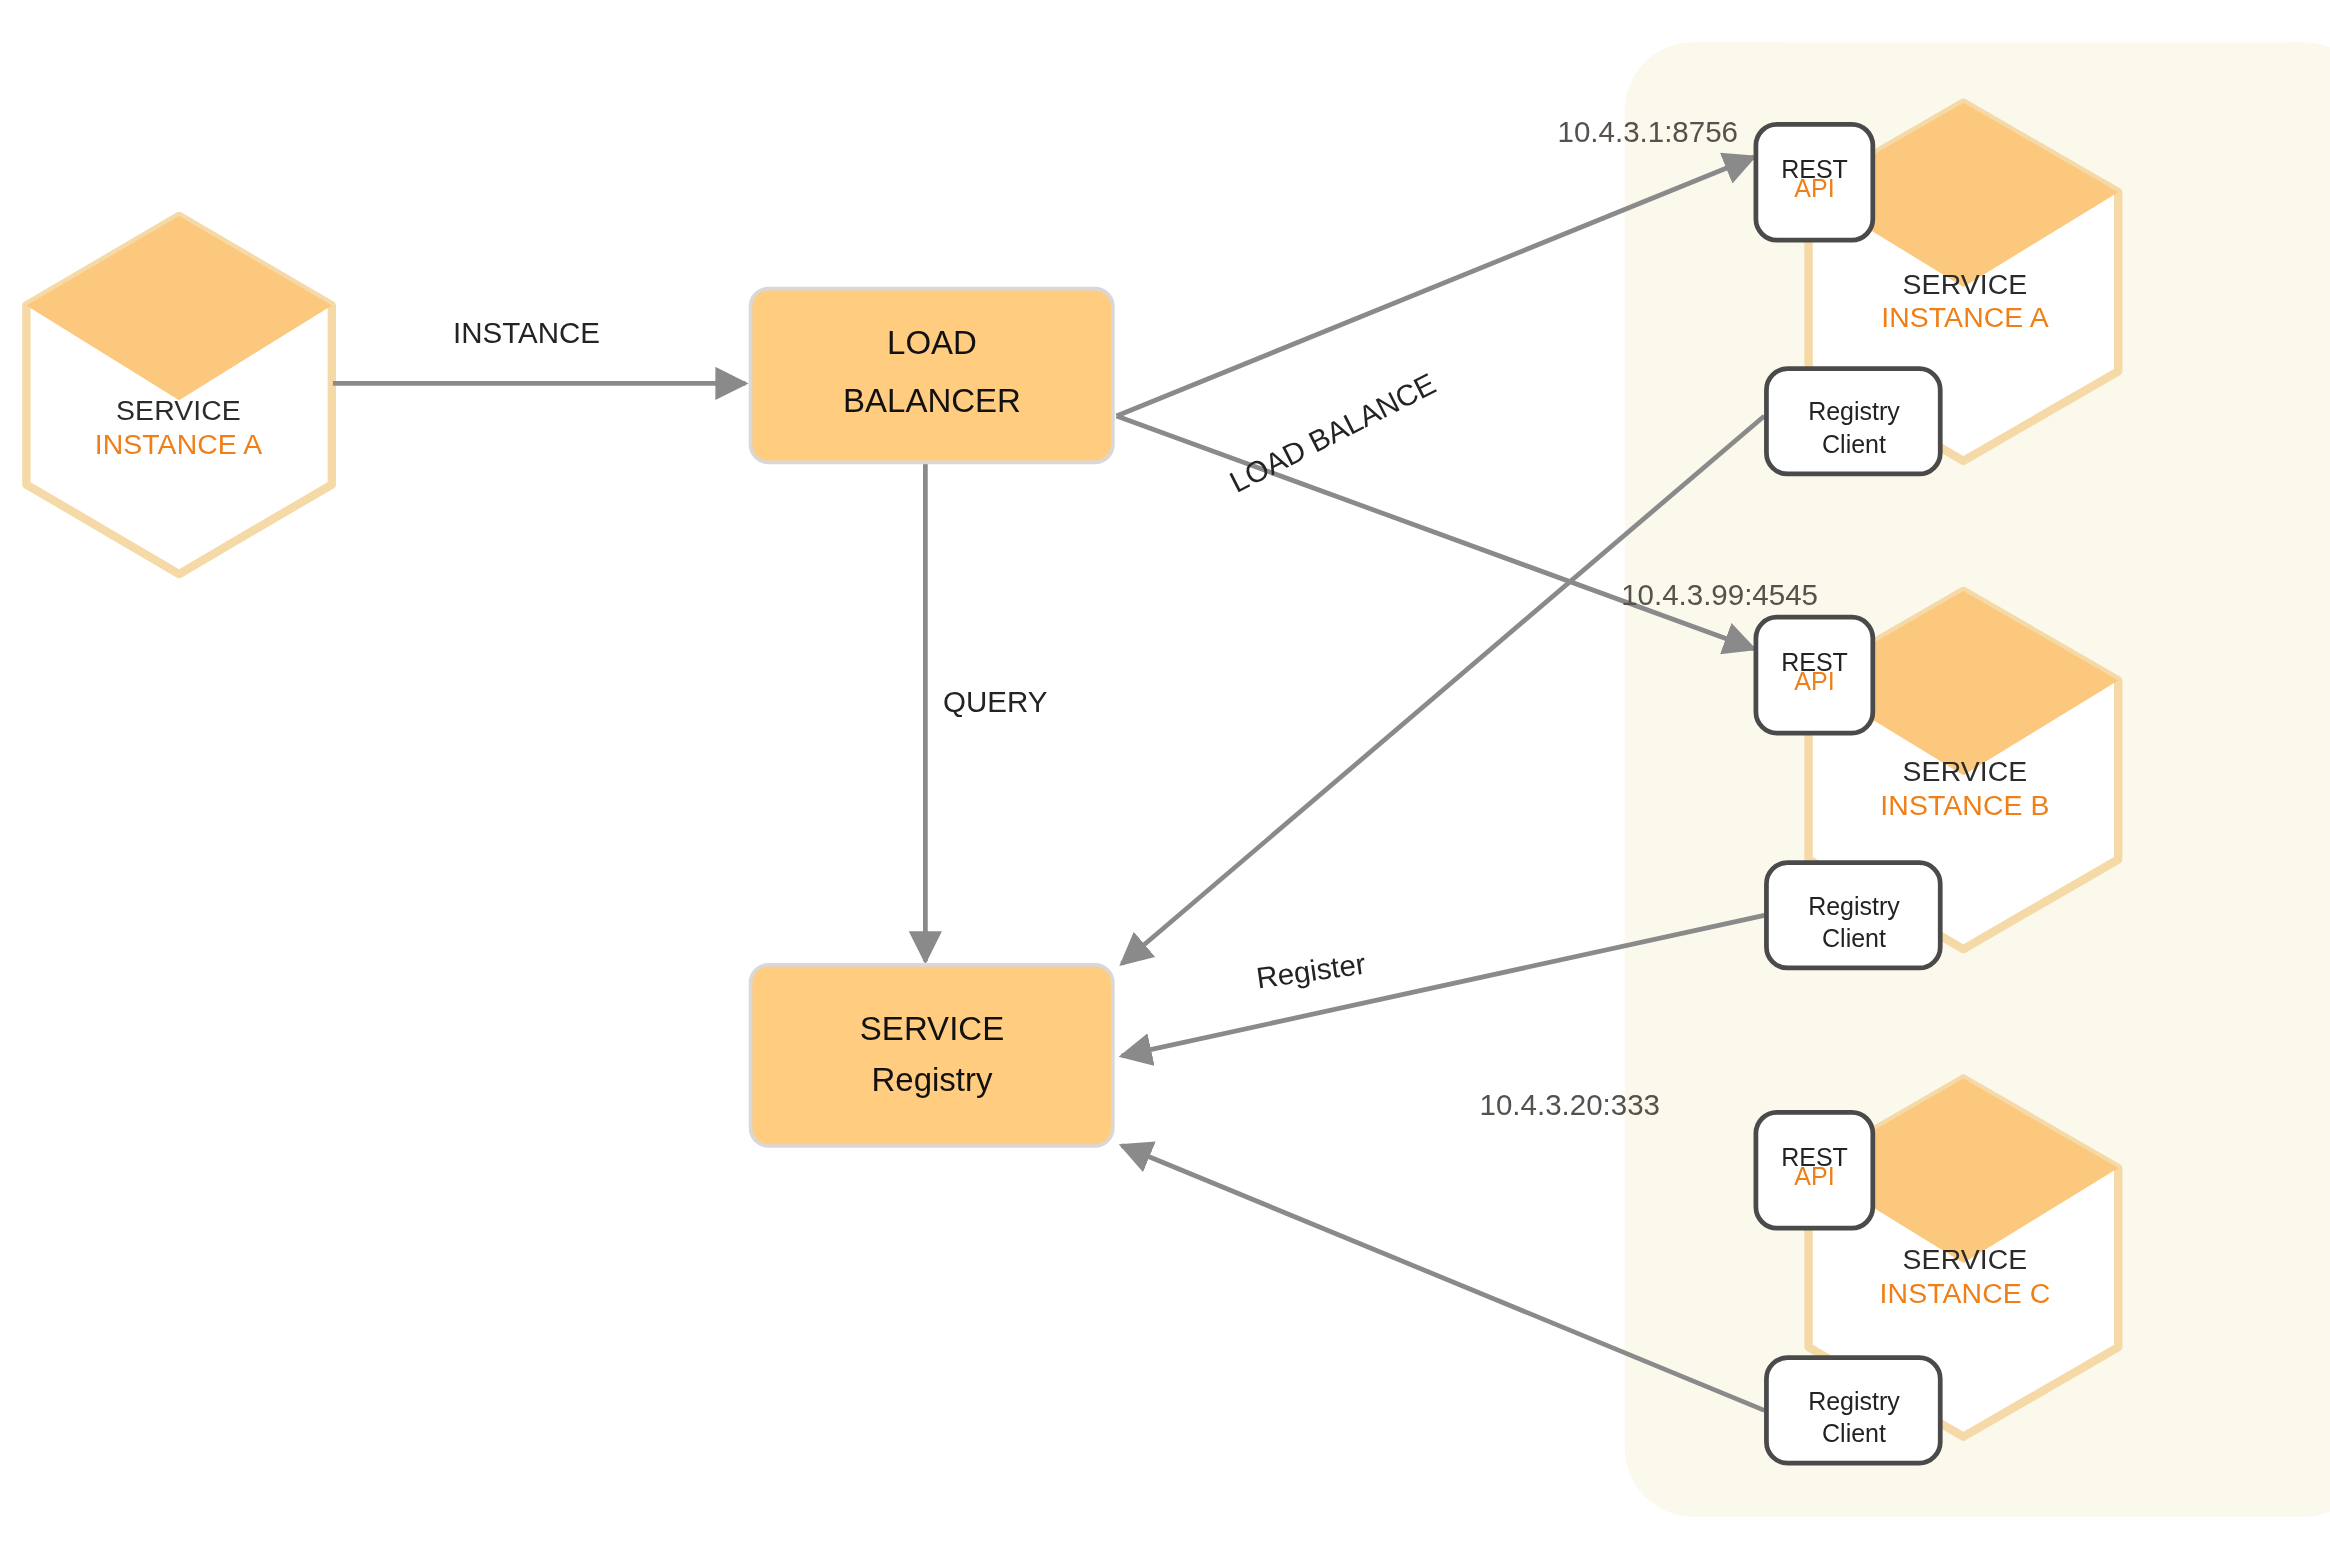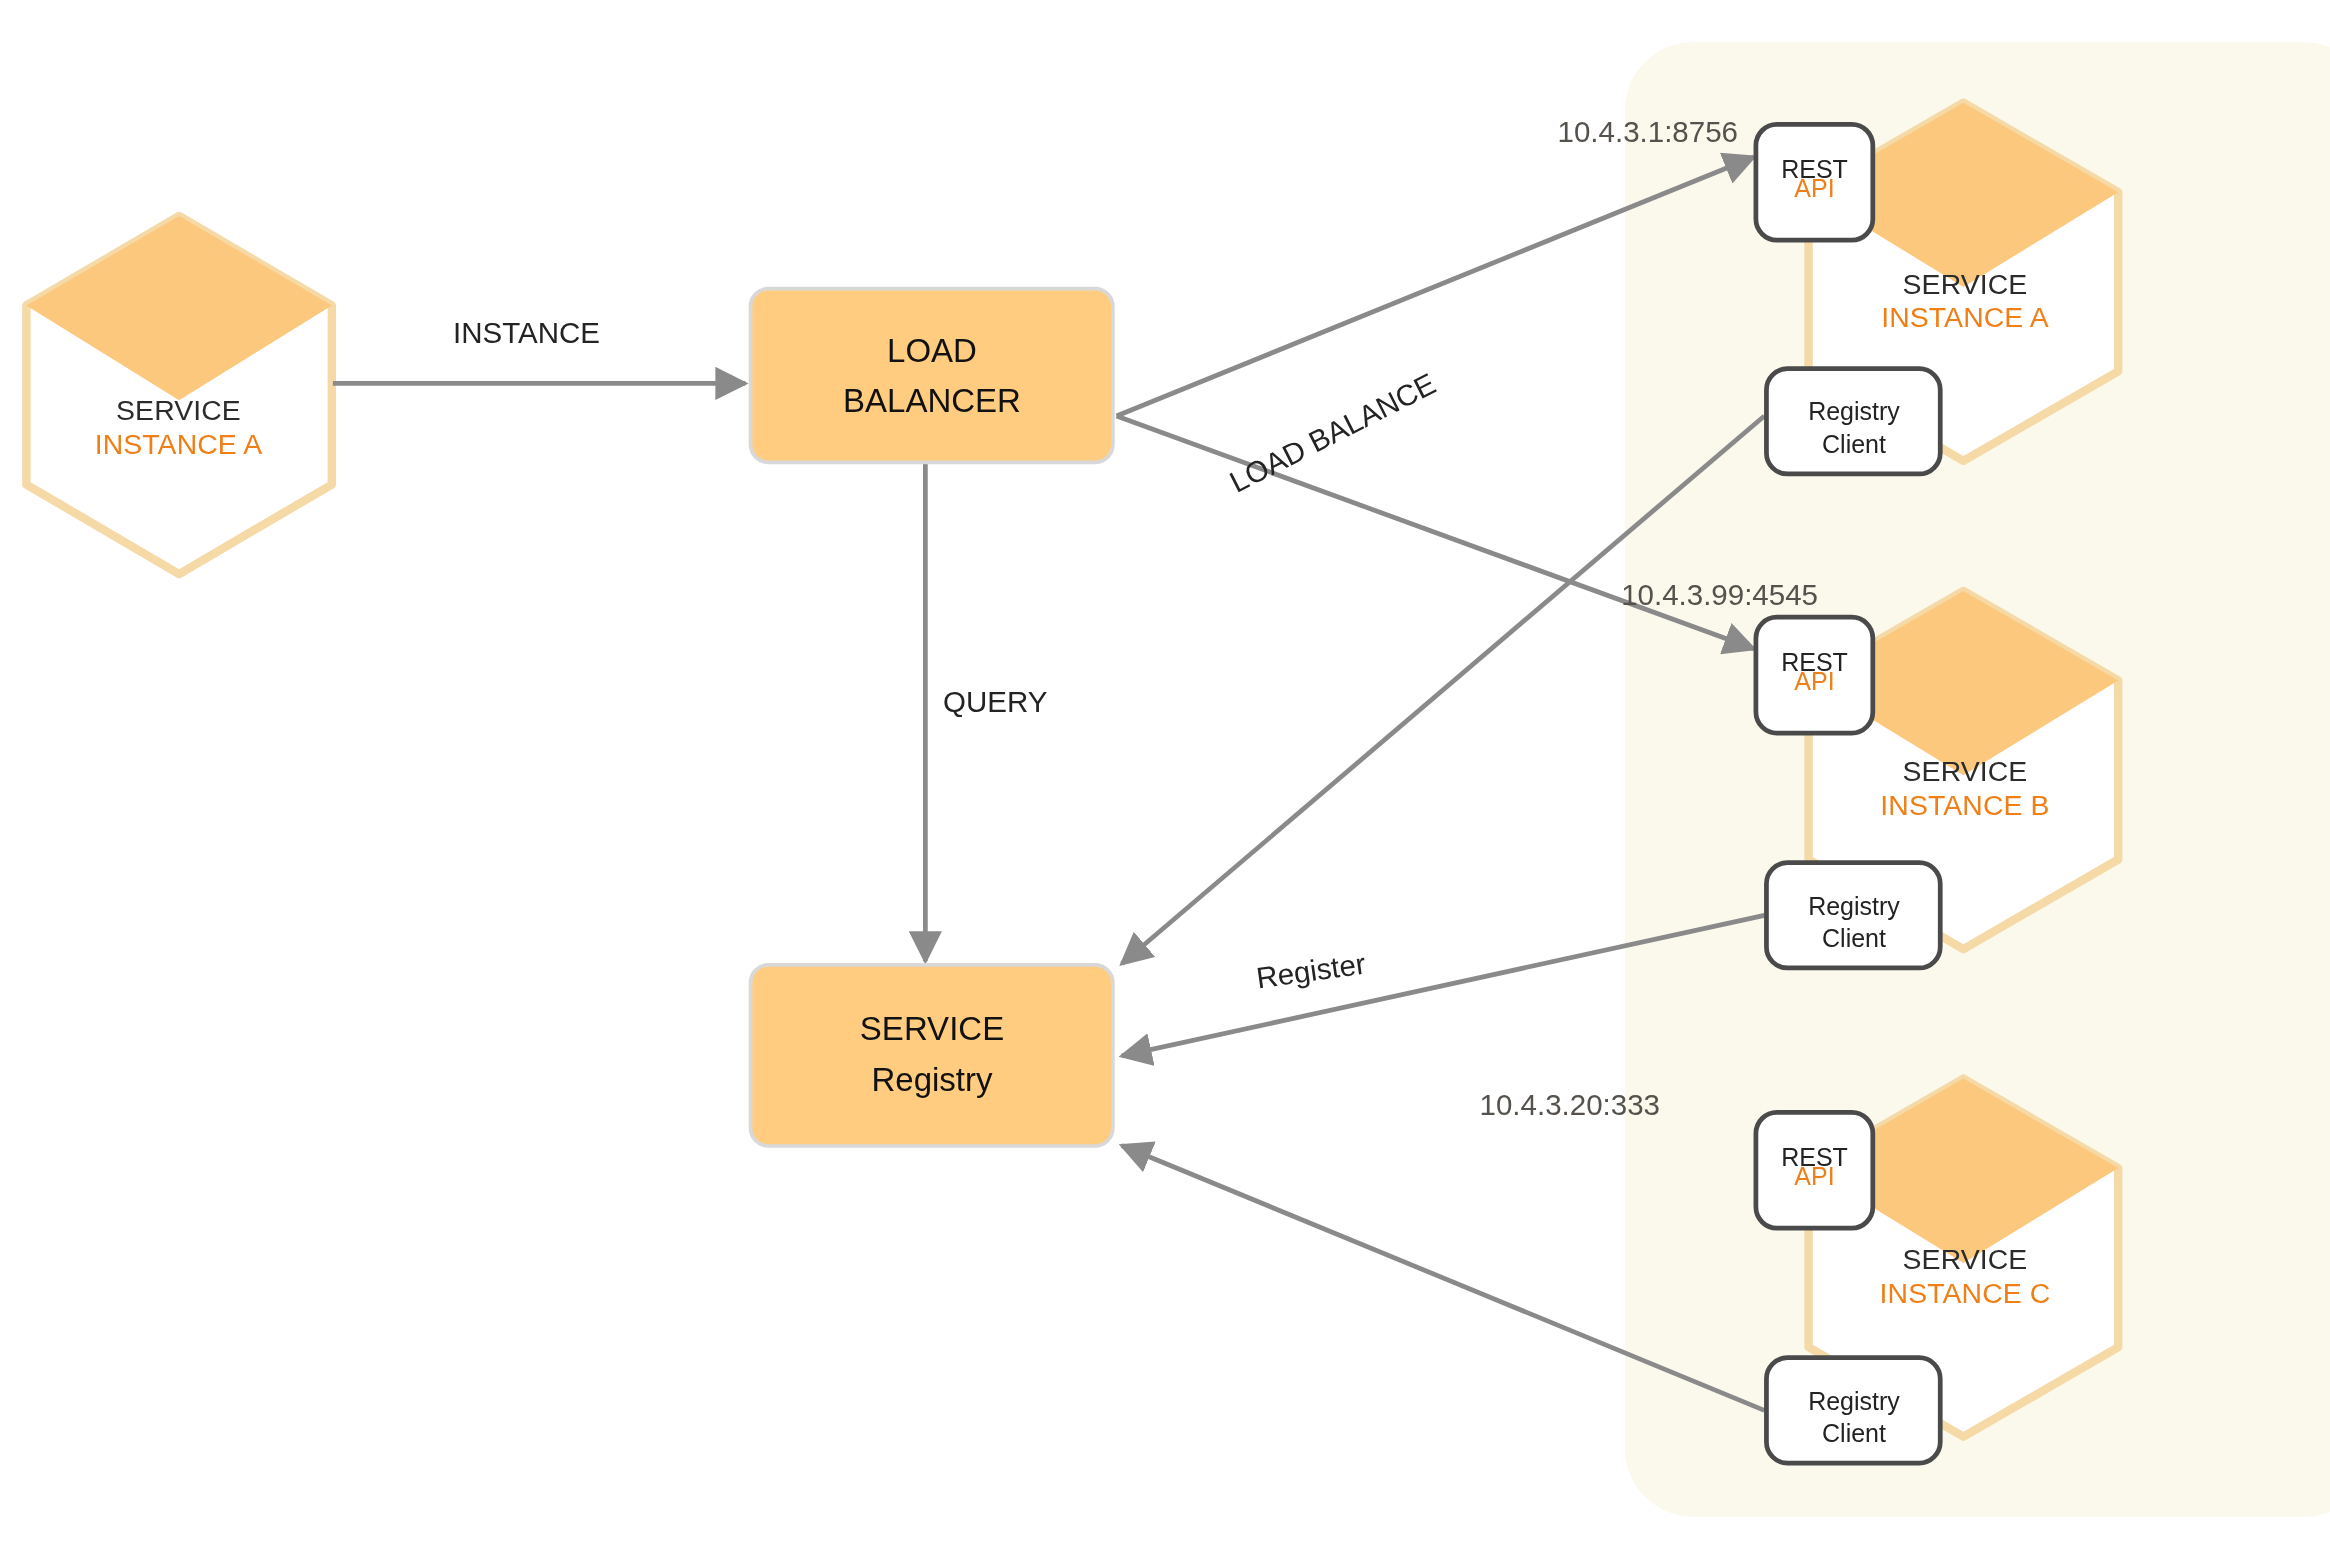--- a/index.html
+++ b/index.html
@@ -90,21 +90,21 @@
     <rect x="3334" y="1172" width="222" height="220" rx="40" ry="40" fill="#FFFFFF" stroke="#4A4A4A" stroke-width="9"></rect>
     <rect x="3354" y="1638" width="330" height="200" rx="40" ry="40" fill="#FFFFFF" stroke="#4A4A4A" stroke-width="9"></rect>
 
     <rect x="3334" y="2112" width="222" height="220" rx="40" ry="40" fill="#FFFFFF" stroke="#4A4A4A" stroke-width="9"></rect>
     <rect x="3354" y="2578" width="330" height="200" rx="40" ry="40" fill="#FFFFFF" stroke="#4A4A4A" stroke-width="9"></rect>
   </svg>
 
   <div class="txt nodelabel-upper" style="left:68px;top:394px;width:221px;">SERVICE</div>
   <div class="txt nodelabel-accent" style="left:68px;top:428px;width:221px;">INSTANCE A</div>
 
-  <div class="txt boxlabel" style="left:751px;top:332px;width:362px;">LOAD</div>
+  <div class="txt boxlabel" style="left:751px;top:324px;width:362px;">LOAD</div>
   <div class="txt boxlabel" style="left:751px;top:382px;width:362px;">BALANCER</div>
 
   <div class="txt boxlabel" style="left:751px;top:1010px;width:362px;">SERVICE</div>
   <div class="txt boxlabel" style="left:751px;top:1061px;width:362px;">Registry</div>
 
   <div class="txt edgelabel" style="left:416px;top:316px;width:221px;">INSTANCE</div>
 
   <div class="txt edgelabel" style="left:1175px;top:416px;width:316px;transform:rotate(-27deg);transform-origin:50% 50%;">LOAD BALANCE</div>
 
   <div class="txt edgelabel" style="left:943px;top:685px;width:190px;text-align:left;">QUERY</div>

